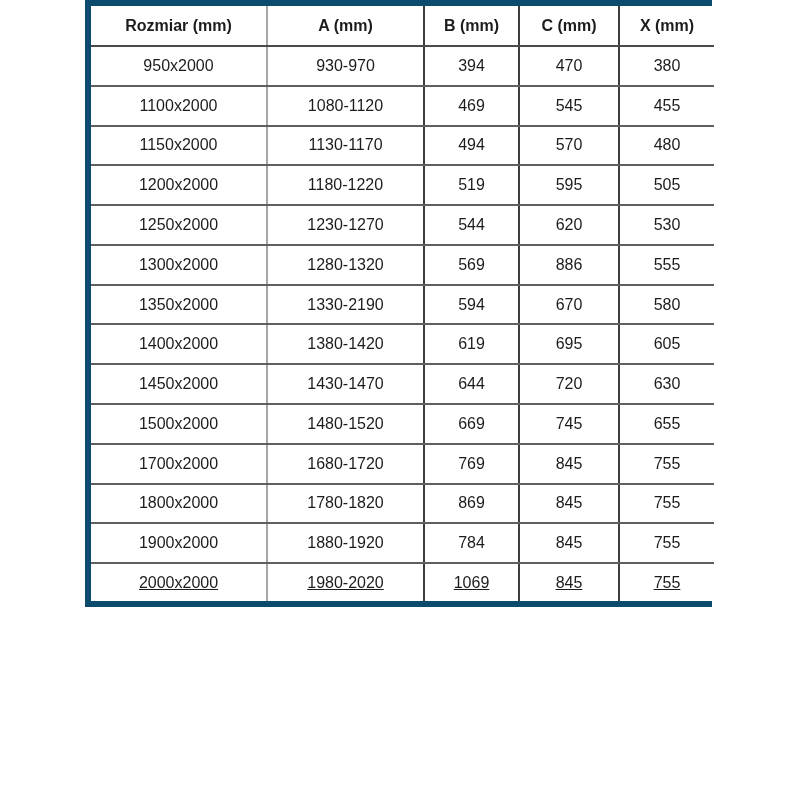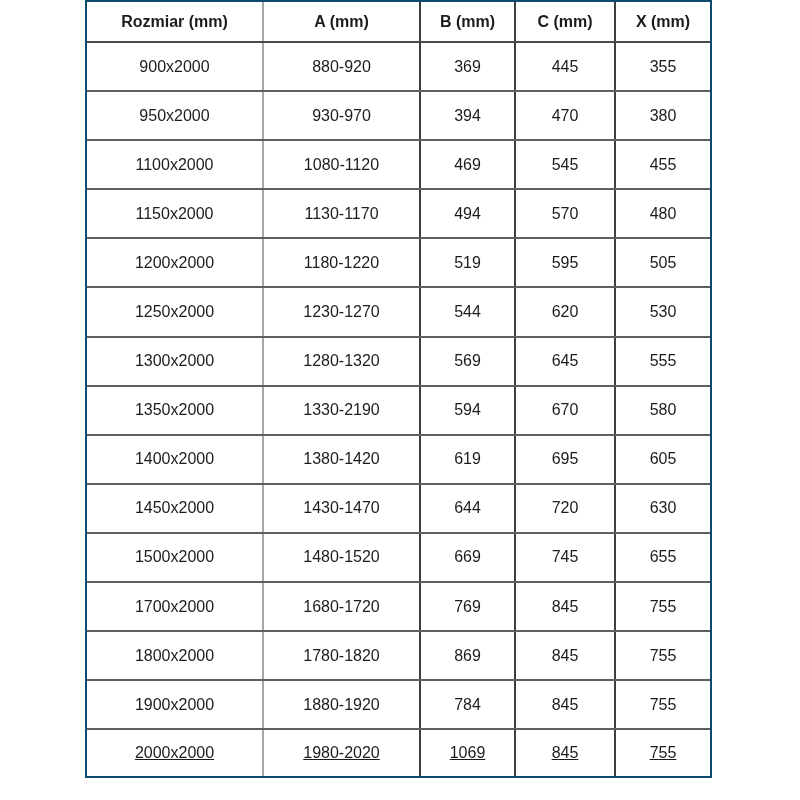--- a/index.html
+++ b/index.html
@@ -10,22 +10,22 @@
   }
   .canvas {
     position: relative;
     width: 800px; height: 800px;
     background: #ffffff;
     overflow: hidden;
   }
   .table-frame {
     position: absolute;
     left: 85px; top: 0;
-    width: 627px; height: 778px;
-    border: 2px solid #0c4a6e;
+    width: 627px; height: 607px;
+    border: 6px solid #0c4a6e;
     background: #ffffff;
   }
   table.size-table {
     width: 100%; height: 100%;
     border-collapse: collapse;
     table-layout: fixed;
   }
   table.size-table th,
   table.size-table td {
     text-align: center;
@@ -74,27 +74,20 @@
         <tr>
           <th>Rozmiar (mm)</th>
           <th>A (mm)</th>
           <th>B (mm)</th>
           <th>C (mm)</th>
           <th>X (mm)</th>
         </tr>
       </thead>
       <tbody>
           <tr>
-            <td>900x2000</td>
-            <td>880-920</td>
-            <td>369</td>
-            <td>445</td>
-            <td>355</td>
-          </tr>
-          <tr>
             <td>950x2000</td>
             <td>930-970</td>
             <td>394</td>
             <td>470</td>
             <td>380</td>
           </tr>
           <tr>
             <td>1100x2000</td>
             <td>1080-1120</td>
             <td>469</td>
@@ -119,21 +112,21 @@
             <td>1250x2000</td>
             <td>1230-1270</td>
             <td>544</td>
             <td>620</td>
             <td>530</td>
           </tr>
           <tr>
             <td>1300x2000</td>
             <td>1280-1320</td>
             <td>569</td>
-            <td>645</td>
+            <td>886</td>
             <td>555</td>
           </tr>
           <tr>
             <td>1350x2000</td>
             <td>1330-2190</td>
             <td>594</td>
             <td>670</td>
             <td>580</td>
           </tr>
           <tr>

